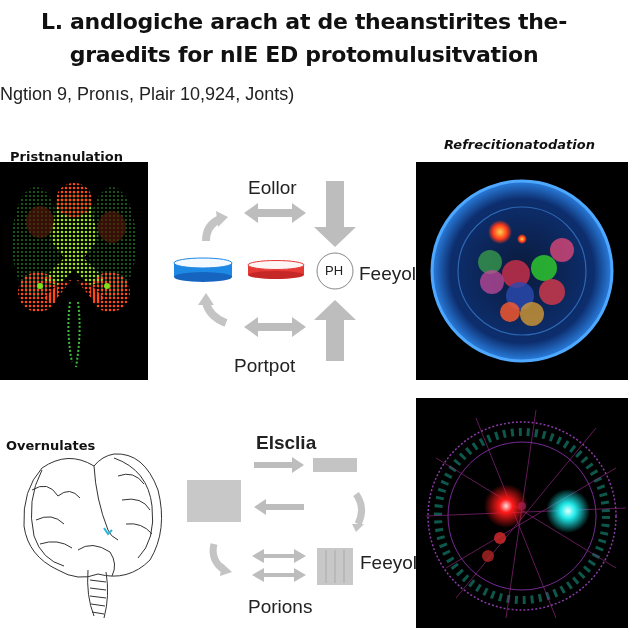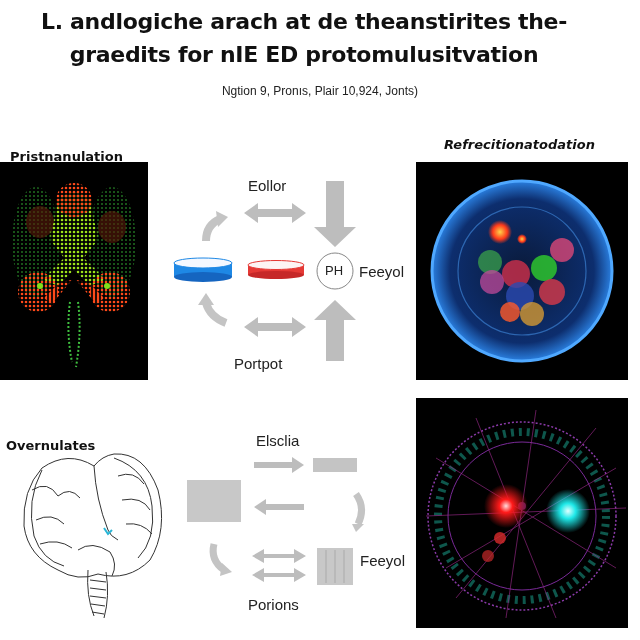--- a/index.html
+++ b/index.html
@@ -1,23 +1,23 @@
 <!DOCTYPE html>
 <html><head>
 <meta charset="utf-8">
 <style>
   html,body{margin:0;padding:0;background:#fff;}
   body{width:640px;height:640px;position:relative;overflow:hidden;font-family:"Liberation Sans",sans-serif;color:#111;}
   .title{position:absolute;left:0;width:608px;text-align:center;font-family:"DejaVu Sans",sans-serif;font-weight:bold;font-size:22px;line-height:32px;color:#111;letter-spacing:-0.3px;}
   .t1{top:6px;}
   .t2{top:39px;}
-  .subtitle{position:absolute;top:84px;left:0;width:640px;text-align:center;font-size:12px;color:#222;}
+  .subtitle{position:absolute;top:84px;left:0;width:640px;text-align:left;font-size:18px;color:#222;}
   .sec-label{position:absolute;font-family:"DejaVu Sans",sans-serif;font-weight:bold;font-size:13px;color:#111;}
   .panel{position:absolute;background:#000;overflow:hidden;}
-  .diag-label{position:absolute;font-size:15px;color:#222;}
+  .diag-label{position:absolute;font-size:19px;color:#222;}
   svg{display:block;}
 </style>
 </head>
 <body>
 
 <div class="title t1">L. andlogiche arach at de theanstirites the-</div>
 <div class="title t2">graedits for nIE ED protomulusitvation</div>
 <div class="subtitle">Ngtion 9, Pronıs, Plair 10,924, Jonts)</div>
 
 <div class="sec-label" style="left:10px;top:137px;margin-top:12px;">Pristnanulation</div>
@@ -137,21 +137,21 @@
       <path d="M96 18 Q130 30 134 66 Q138 100 120 118"></path>
       <path d="M60 110 Q74 100 92 112 Q100 124 94 136"></path>
       <path d="M70 130 Q68 156 76 176 M88 132 Q92 156 86 178"></path>
       <path d="M72 140 L88 142 M72 148 L88 150 M72 156 L88 158 M73 164 L87 166 M74 172 L86 174"></path>
     </g>
     <path d="M86 88 L90 94 L94 90" stroke="#29b6d6" stroke-width="2" fill="none"></path>
   </svg>
 </div>
 
 <div style="position:absolute;left:170px;top:420px;width:240px;height:220px;">
-  <div class="diag-label" style="left:86px;top:12px;">Elsclia</div>
+  <div class="diag-label" style="left:86px;top:12px;font-weight:bold;">Elsclia</div>
   <div class="diag-label" style="left:78px;top:176px;">Porions</div>
   <div class="diag-label" style="left:190px;top:132px;">Feeyol</div>
   <svg width="240" height="220" style="position:absolute;left:0;top:0;">
     <polygon points="84,42 122,42 122,37 134,45 122,53 122,48 84,48" fill="#bdbdbd"></polygon>
     <rect x="143" y="38" width="44" height="14" fill="#c4c4c4"></rect>
     <rect x="17" y="60" width="54" height="42" fill="#c8c8c8"></rect>
     <polygon points="134,84 96,84 96,79 84,87 96,95 96,90 134,90" fill="#bdbdbd"></polygon>
     <path d="M186 74 Q196 88 188 104" stroke="#c4c4c4" stroke-width="7" fill="none"></path>
     <polygon points="182,104 194,104 186,112" fill="#c4c4c4"></polygon>
     <path d="M44 124 Q40 140 54 150" stroke="#c4c4c4" stroke-width="7" fill="none"></path>

